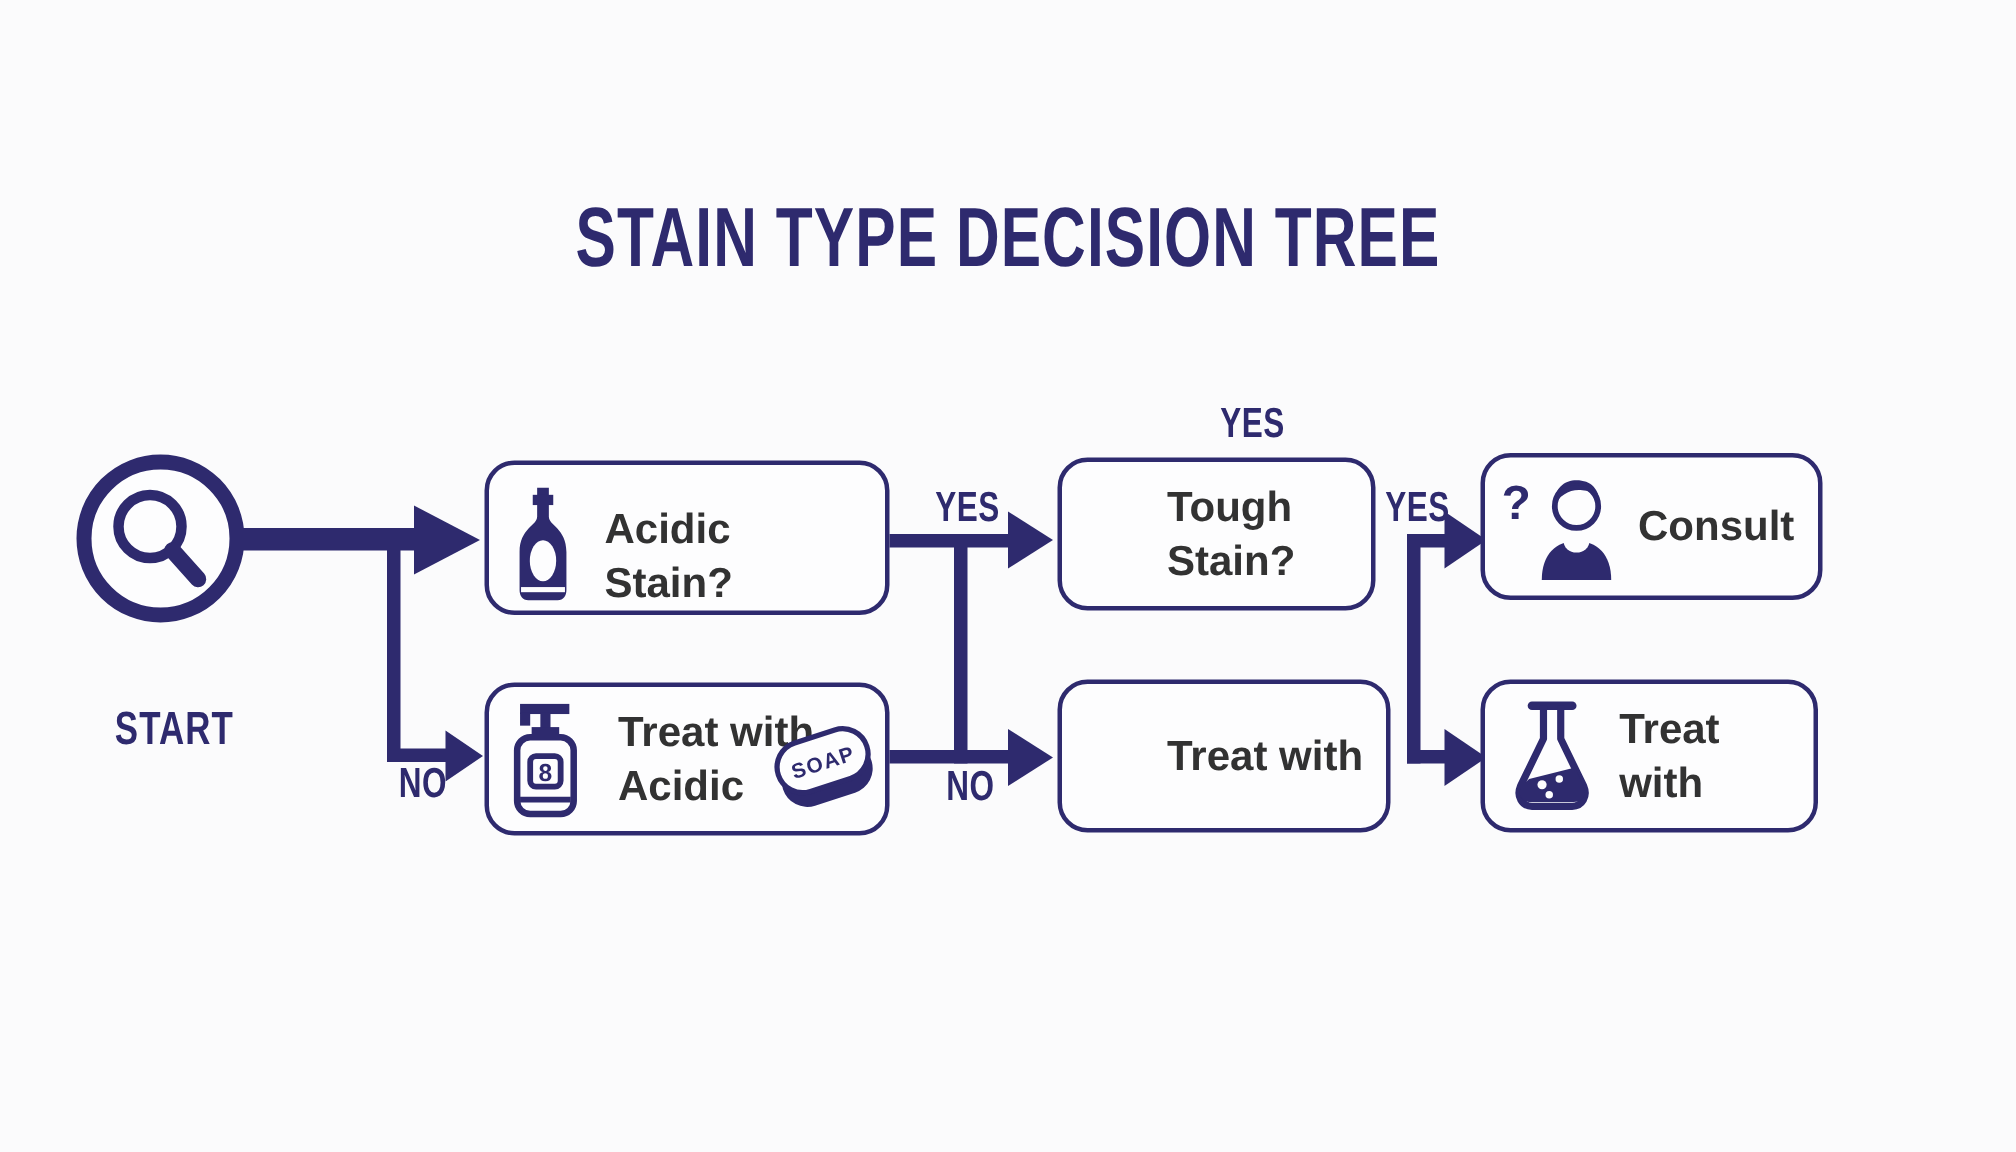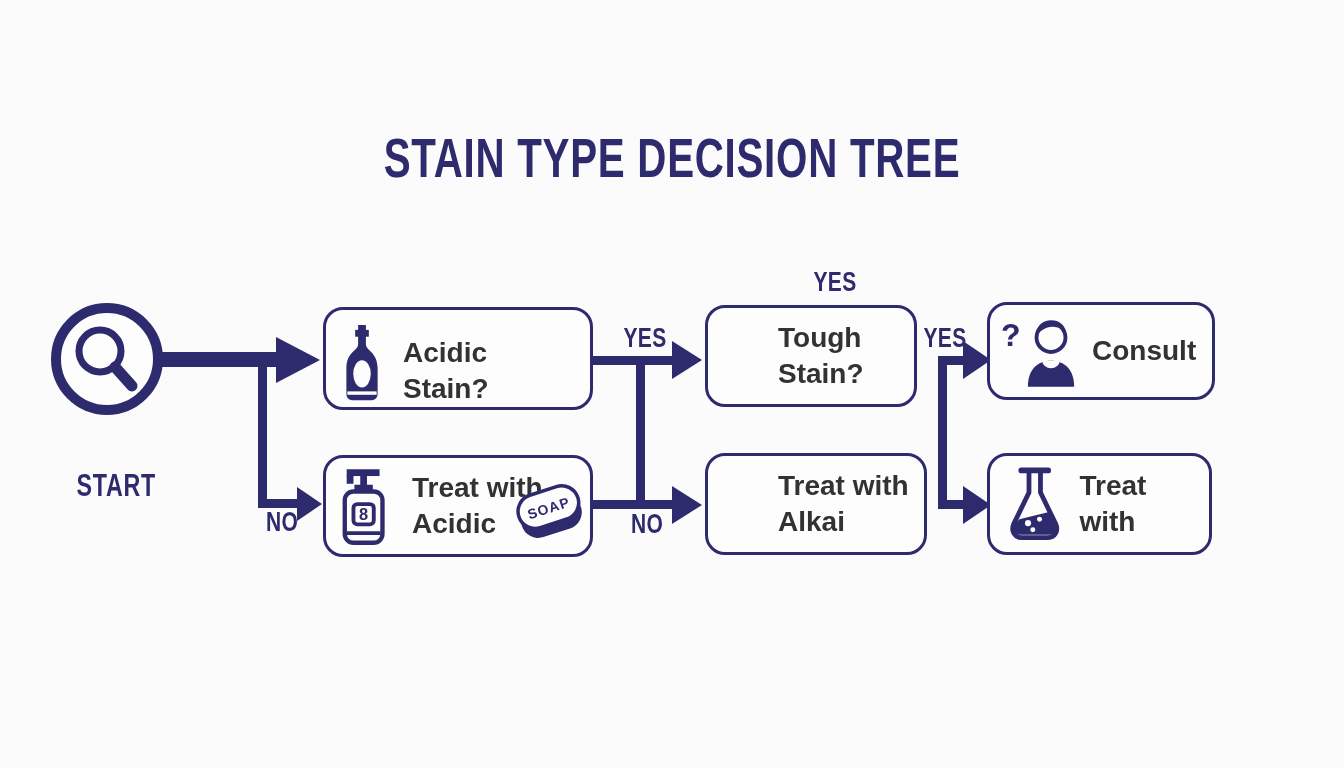--- a/index.html
+++ b/index.html
@@ -102,21 +102,20 @@
   <div class="node-box" style="left:705px; top:305px; width:212px; height:102px; padding-left:30px;">
     <div class="node-text">
       <div>Tough</div>
       <div>Stain?</div>
     </div>
   </div>
 
   <div class="node-box" style="left:705px; top:453px; width:222px; height:102px; padding-left:30px;">
     <div class="node-text">
       <div>Treat with</div>
-      <div>Alkai</div>
     </div>
   </div>
 
   <div class="edge-label" style="left:910px; top:322px; width:70px;">YES</div>
   <div class="vline" style="left:938px; top:356px; width:9px; height:153px;"></div>
   <div class="hline" style="left:938px; top:356px; width:28px; height:9px;"></div>
   <div class="arrow-right" style="left:963px; top:341px; border-left-width:28px; border-top-width:19px; border-bottom-width:19px;"></div>
   <div class="hline" style="left:938px; top:500px; width:28px; height:9px;"></div>
   <div class="arrow-right" style="left:963px; top:486px; border-left-width:28px; border-top-width:19px; border-bottom-width:19px;"></div>
 

